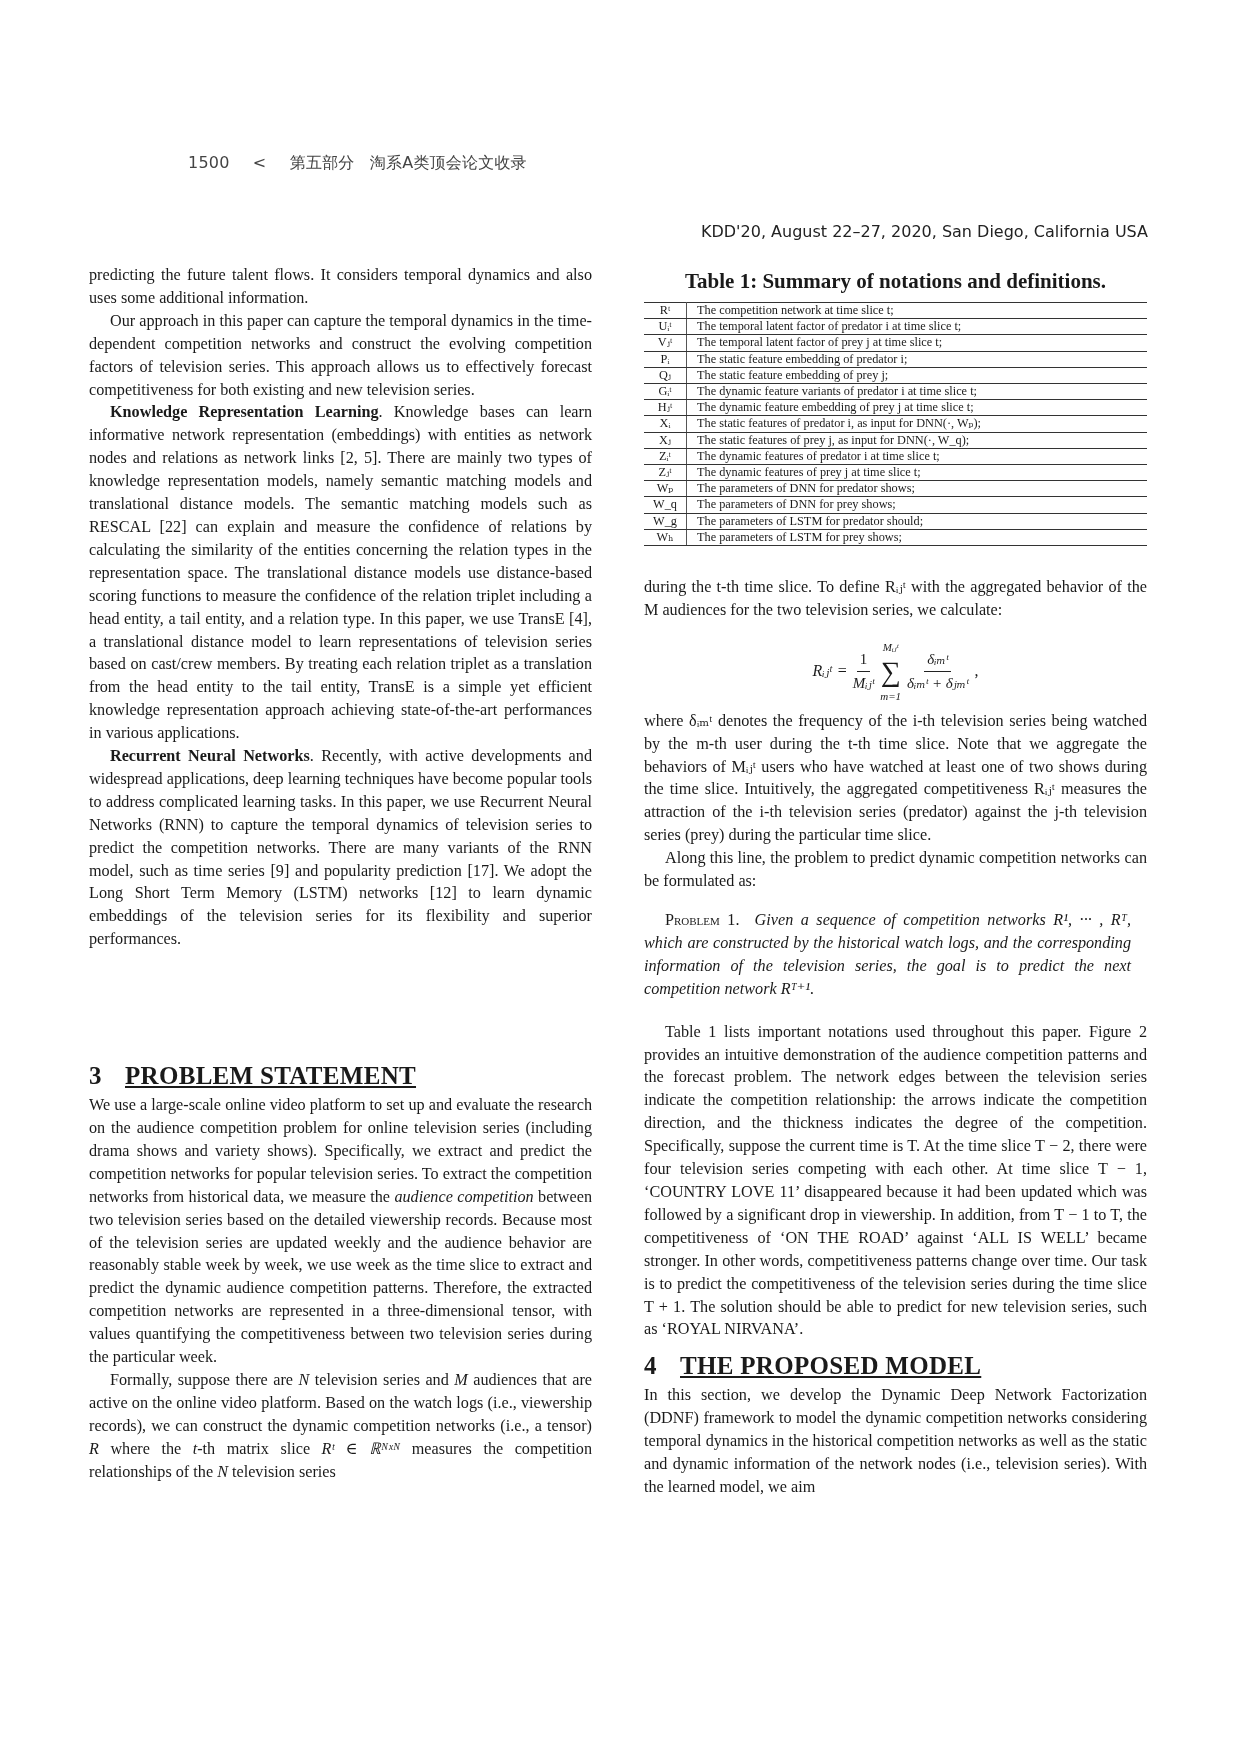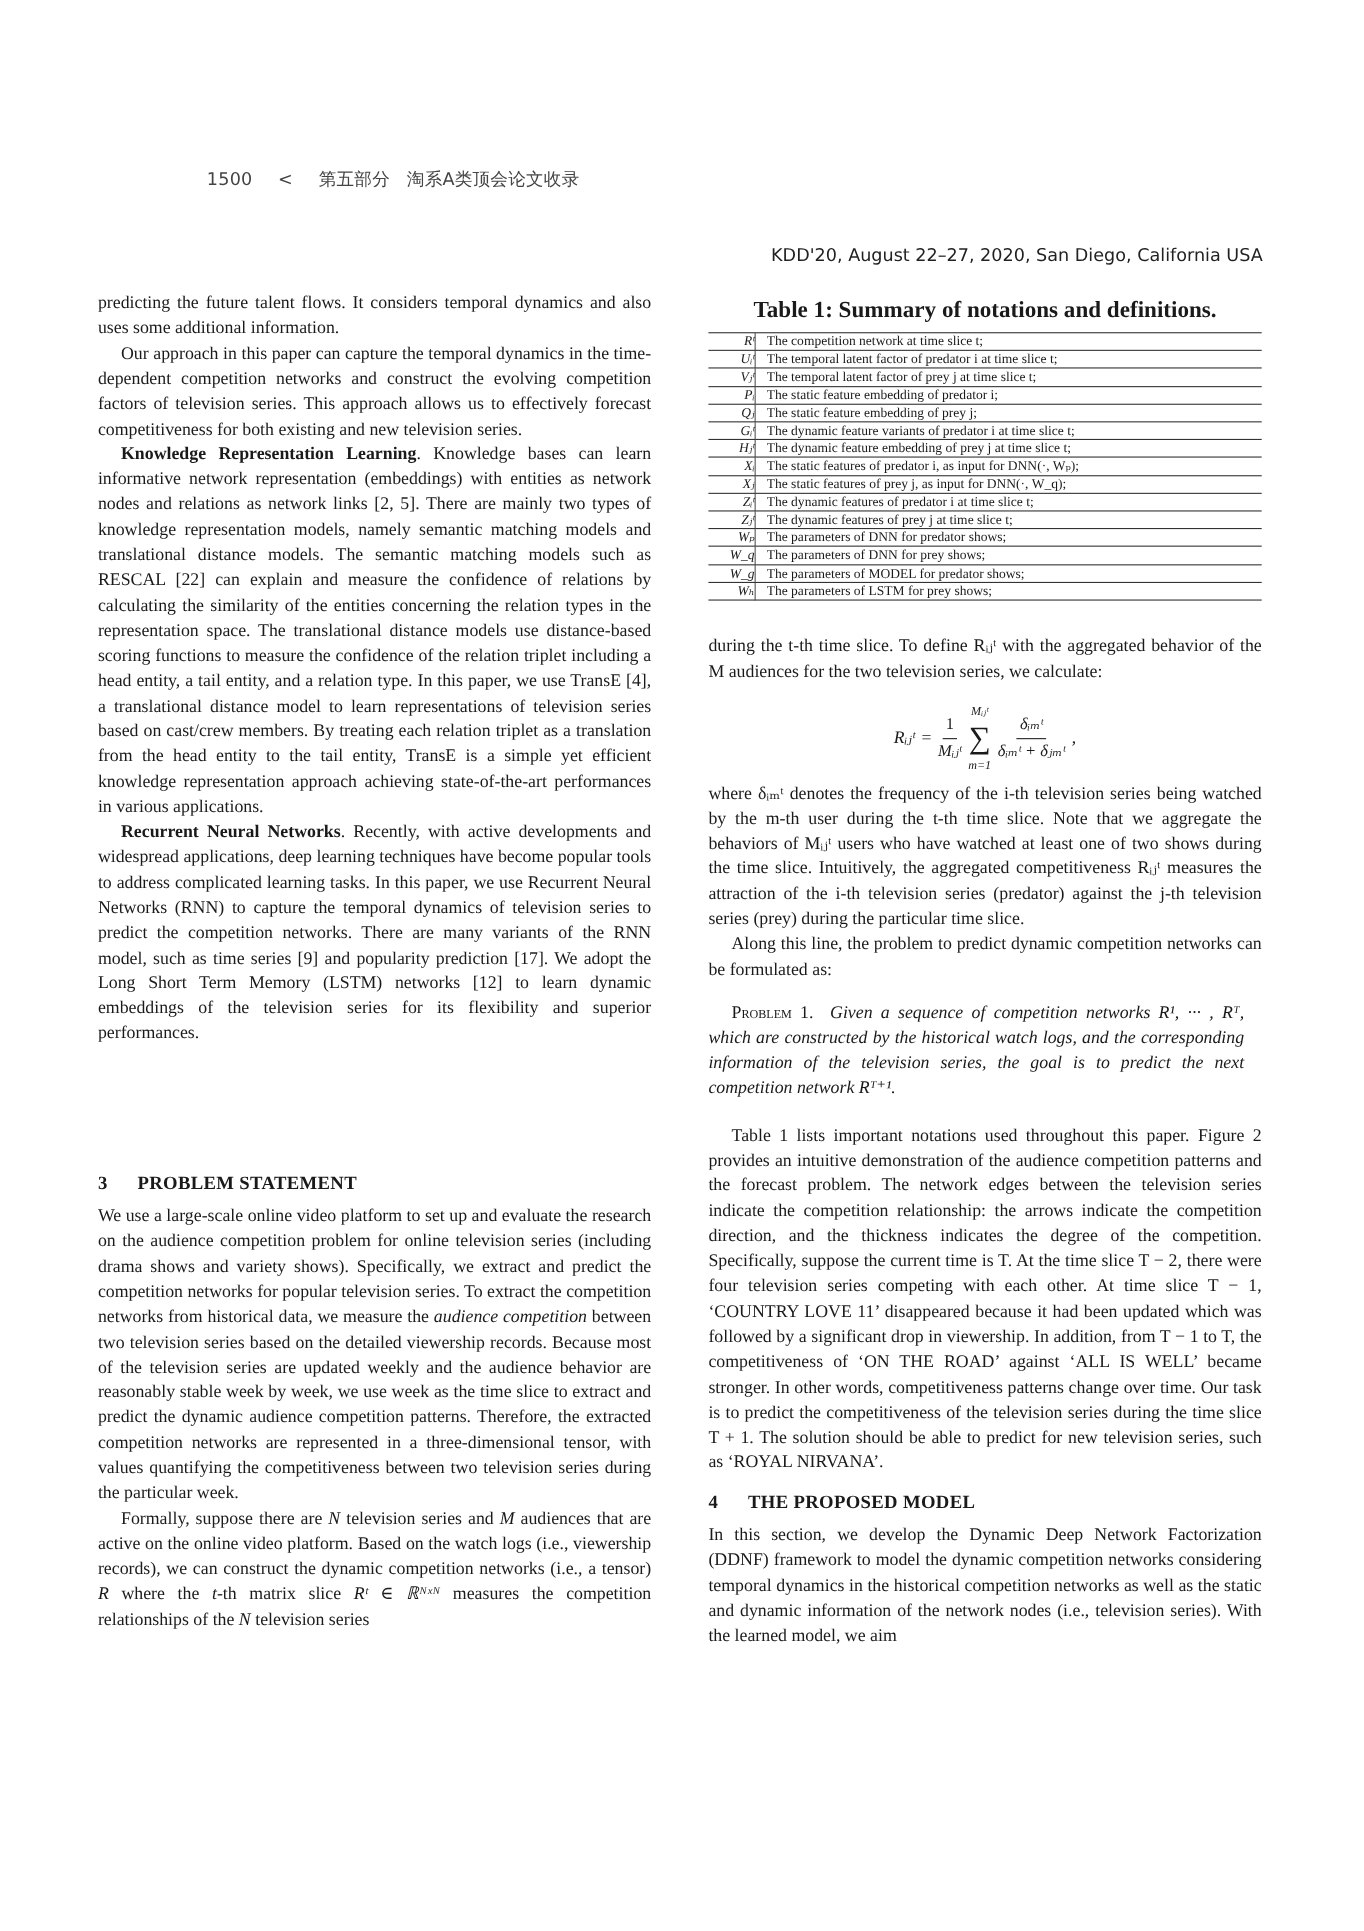--- a/index.html
+++ b/index.html
@@ -11,29 +11,29 @@
   .running-head { position: absolute; right: 92px; top: 222px; font-family: "DejaVu Sans", sans-serif;
                   font-size: 16px; color: #222; }
   .col { position: absolute; top: 264px; width: 503px; font-size: 16.2px; line-height: 22.9px;
          text-align: justify; }
   .col.left { left: 89px; }
   .col.right { left: 644px; width: 503px; top: 270px; }
   p { margin: 0; }
   p.ind { text-indent: 21px; }
   .b { font-weight: bold; }
   i, .it { font-style: italic; }
-  .sec-title { font-weight: bold; font-size: 17px; margin: 0; letter-spacing: 0.3px; }
+  .sec-title { font-weight: bold; font-size: 25px; margin: 0; letter-spacing: 0.3px; text-decoration: underline; }
   .sec-title .num { display: inline-block; width: 36px; }
   .table-caption { font-weight: bold; font-size: 21px; text-align: center; margin-bottom: 9px; }
   table.notation { width: 100%; border-collapse: collapse; font-size: 12.3px; line-height: 15.2px;
                    margin-bottom: 30px; }
   table.notation td { border-bottom: 1px solid #333; padding: 0 0 0 4px; vertical-align: middle; text-align: left; }
   table.notation tr:first-child td { border-top: 1.5px solid #333; }
   table.notation tr:last-child td { border-bottom: 1.5px solid #333; }
-  table.notation td.sym { width: 42px; text-align: right; font-style: italic; border-right: 1.5px solid #555;
+  table.notation td.sym { width: 42px; text-align: center; border-right: 1.5px solid #555;
                           padding: 0; }
   table.notation td.def { padding-left: 10px; }
   .formula { text-align: center; margin: 14px 0 12px 0; height: 62px; position: relative; }
   .formula-inner { display: inline-flex; align-items: center; font-style: italic; font-size: 16px; gap: 6px; }
   .frac { display: inline-flex; flex-direction: column; align-items: center; font-size: 15px; }
   .frac .num-part { border-bottom: 1px solid #222; padding: 0 3px; }
   .sigma { display: inline-flex; flex-direction: column; align-items: center; font-style: normal; }
   .sigma .big { font-size: 28px; line-height: 26px; }
   .sigma .small { font-size: 11px; font-style: italic; }
   .problem { margin: 16px 16px 20px 0; text-indent: 21px; }
@@ -115,21 +115,21 @@
         <tr>
           <td class="sym">Wₚ</td>
           <td class="def">The parameters of DNN for predator shows;</td>
         </tr>
         <tr>
           <td class="sym">W_q</td>
           <td class="def">The parameters of DNN for prey shows;</td>
         </tr>
         <tr>
           <td class="sym">W_g</td>
-          <td class="def">The parameters of MODEL for predator shows;</td>
+          <td class="def">The parameters of LSTM for predator should;</td>
         </tr>
         <tr>
           <td class="sym">Wₕ</td>
           <td class="def">The parameters of LSTM for prey shows;</td>
         </tr>
       </tbody>
   </table>
 
   <p>during the t-th time slice. To define Rᵢⱼᵗ with the aggregated behavior of the M audiences for the two television series, we calculate:</p>
 

